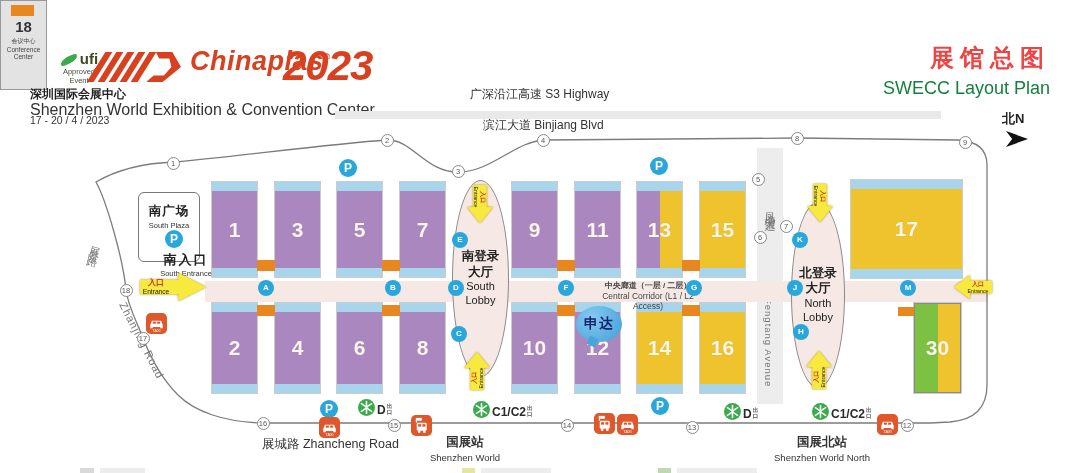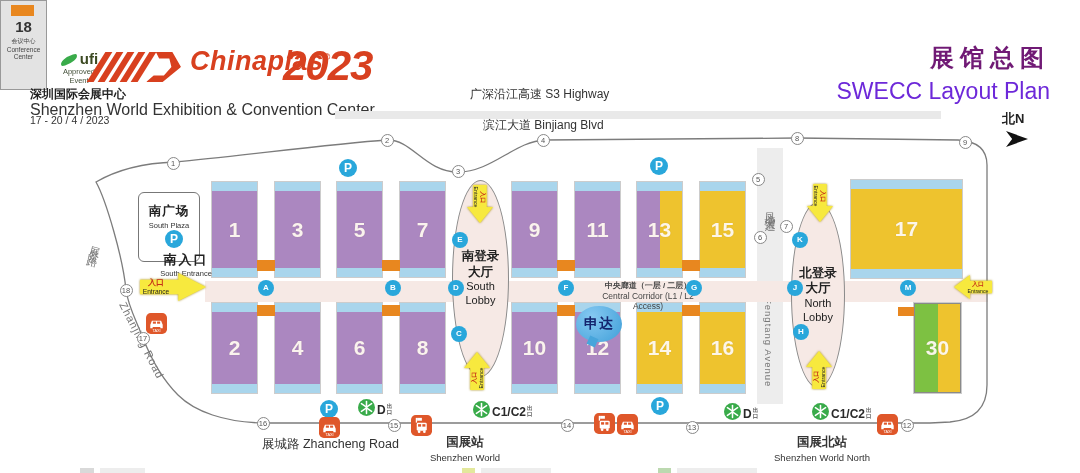--- a/index.html
+++ b/index.html
@@ -16,22 +16,22 @@
   .logo-slashes{left:96px;top:52px;display:flex;}
   .logo-slashes i{display:block;width:7px;height:30px;background:var(--brand);transform:skewX(-32deg);margin-right:4px;}
   .logo-slashes .dd{width:30px;height:30px;background:var(--brand);transform:skewX(-18deg);clip-path:polygon(0 0,55% 0,100% 50%,55% 100%,0 100%,18% 78%,52% 78%,68% 50%,52% 22%,18% 22%);}
   .brand{left:190px;top:46px;color:var(--brand);font-size:27px;font-weight:bold;font-style:italic;letter-spacing:.5px;}
   .brand sup{font-size:9px;}
   .brand-cn{left:192px;top:80px;color:var(--brand);font-size:10px;font-weight:bold;letter-spacing:7px;border-top:2px solid var(--brand);padding-top:2px;white-space:nowrap;}
   .year{left:283px;top:42px;color:var(--brand);font-size:42px;font-weight:bold;font-style:italic;letter-spacing:-1px;}
   .venue-cn{left:30px;top:86px;font-size:12px;font-weight:bold;color:#222;}
   .venue-en{left:30px;top:101px;font-size:16px;color:#333;}
   .dates{left:30px;top:114px;font-size:10.5px;color:#333;}
-  .title-cn{right:30px;top:42px;font-size:24px;font-weight:bold;color:#701a75;letter-spacing:6px;text-align:right;}
-  .title-en{right:30px;top:78px;font-size:23px;color:#6d28d9;}
+  .title-cn{right:30px;top:42px;font-size:24px;font-weight:bold;color:#ef4444;letter-spacing:6px;text-align:right;}
+  .title-en{right:30px;top:78px;font-size:18px;color:#15803d;}
   .compass-label{left:1002px;top:110px;font-size:13px;font-weight:bold;color:#222;}
   .compass-arrow{left:1006px;top:131px;width:22px;height:16px;background:#111;clip-path:polygon(0 0,100% 50%,0 100%,28% 50%);}
 
   
   .hwy-bar{left:335px;top:111px;width:606px;height:8px;background:#e9e9e9;}
   .fengtang-band{left:757px;top:148px;width:26px;height:256px;background:#ededed;}
   .corridor-band{left:205px;top:281px;width:783px;height:21px;background:var(--pink);}
   .hwy-label{left:470px;top:86px;font-size:12px;color:#333;}
   .binjiang-label{left:483px;top:117px;font-size:12px;color:#333;}
   .fengtang-cn{left:762px;top:203px;writing-mode:vertical-rl;font-size:11px;color:#777;letter-spacing:3px;}

